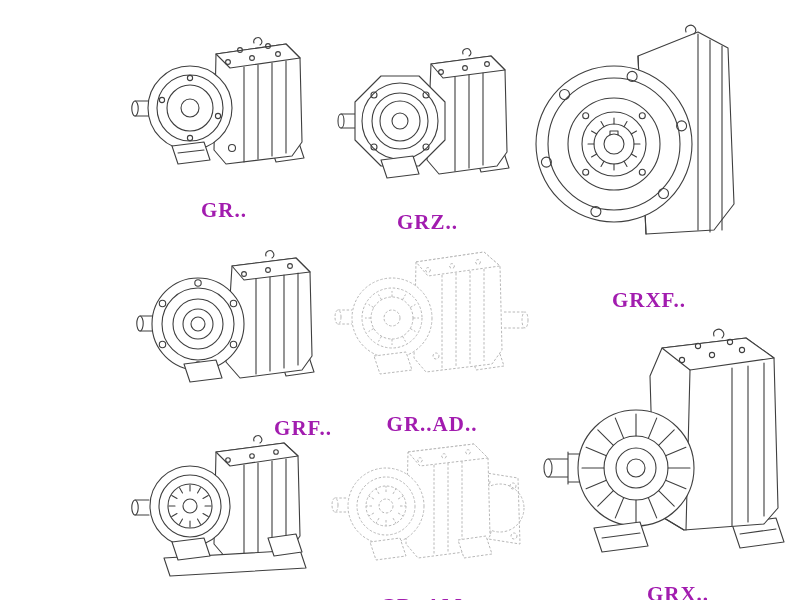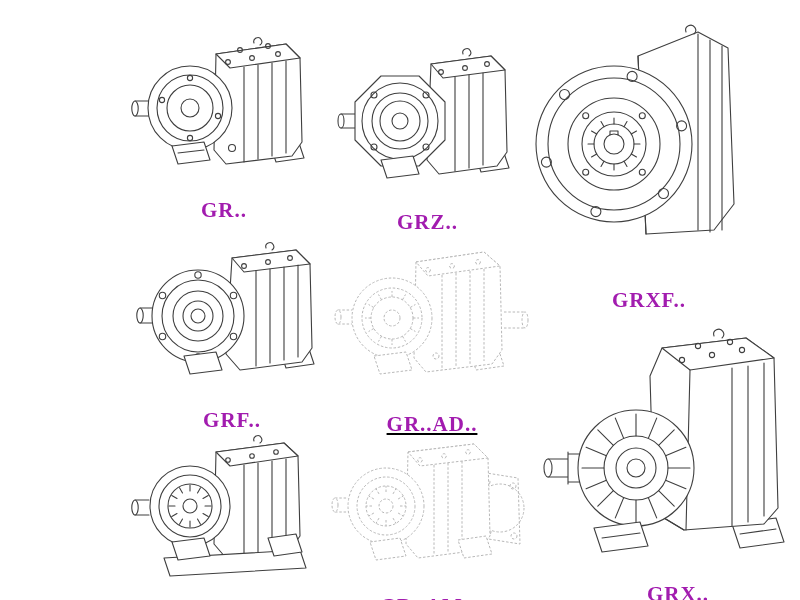--- a/index.html
+++ b/index.html
@@ -105,21 +105,21 @@
       <circle class="line" cx="67.7" cy="156.3" r="3"></circle>
         <circle class="line" cx="124.3" cy="156.3" r="3"></circle>
       <circle class="line" cx="96" cy="128" r="20"></circle>
       <path class="line" d="M116,128 L122,128 M113.3,118 L118.5,115 M106,110.7 L109,105.5 M96,108 L96,102 M86,110.7 L83,105.5 M78.7,118 L73.5,115 M76,128 L70,128 M78.7,138 L73.5,141 M86,145.3 L83,150.5 M96,148 L96,154 M106,145.3 L109,150.5 M113.3,138 L118.5,141"></path>
       <circle class="line" cx="96" cy="128" r="10"></circle>
       <path class="line" d="M92,119 v-4 h8 v4"></path>
     </svg>
     <figcaption class="cap">GRXF..</figcaption>
   </figure>
 
-  <figure class="fig" style="left:92px; top:212px; width:200px;">
+  <figure class="fig" style="left:92px; top:220px; width:200px;align-items:flex-end;">
     <svg width="200" height="176" viewBox="0 0 200 176">
       <polygon class="solid" points="148,122 176,118 182,136 154,140"></polygon>
       <polygon class="solid" points="100,30 164,22 178,36 180,120 170,134 108,142 94,126"></polygon>
       <polygon class="solid" points="100,30 164,22 178,36 112,44"></polygon>
       <circle class="line" cx="112" cy="38" r="2.4"></circle>
         <circle class="line" cx="136" cy="34" r="2.4"></circle>
         <circle class="line" cx="158" cy="30" r="2.4"></circle>
       <path class="line" d="M134,20 a4 4 0 1 1 6 2"></path>
       <path class="line" d="M124,43 v95 M138,41 v94 M152,39 v93 M166,37 v92"></path>
       <path class="line" d="M8,80 h14 M8,95 h14"></path>
@@ -133,21 +133,21 @@
         <circle class="line" cx="66" cy="47" r="3.2"></circle>
       <circle class="line" cx="30.5" cy="67.5" r="3.2"></circle>
         <circle class="line" cx="30.5" cy="108.5" r="3.2"></circle>
       <circle class="line" cx="66" cy="129" r="3.2"></circle>
         <circle class="line" cx="101.5" cy="108.5" r="3.2"></circle>
       <polygon class="solid" points="52,128 84,124 90,142 58,146"></polygon>
     </svg>
     <figcaption class="cap">GRF..</figcaption>
   </figure>
 
-  <figure class="fig" style="left:292px; top:212px; width:200px;text-decoration:underline;">
+  <figure class="fig" style="left:292px; top:212px; width:200px;">
     <svg width="200" height="180" viewBox="0 0 200 180">
       <path class="ph" d="M172,84 h20 M172,100 h20"></path>
       <ellipse class="phf" cx="193" cy="92" rx="3" ry="8"></ellipse>
       <polygon class="phf" points="138,124 166,120 172,138 144,142"></polygon>
       <polygon class="phf" points="84,34 152,24 168,38 170,122 160,136 94,144 82,130"></polygon>
       <polygon class="phf" points="84,34 152,24 168,38 96,48"></polygon>
       <circle class="ph" cx="96" cy="42" r="2.4"></circle>
         <circle class="ph" cx="120" cy="38" r="2.4"></circle>
         <circle class="ph" cx="146" cy="34" r="2.4"></circle>
       <path class="ph" d="M110,47 v95 M124,45 v94 M138,43 v93 M152,41 v92"></path>

